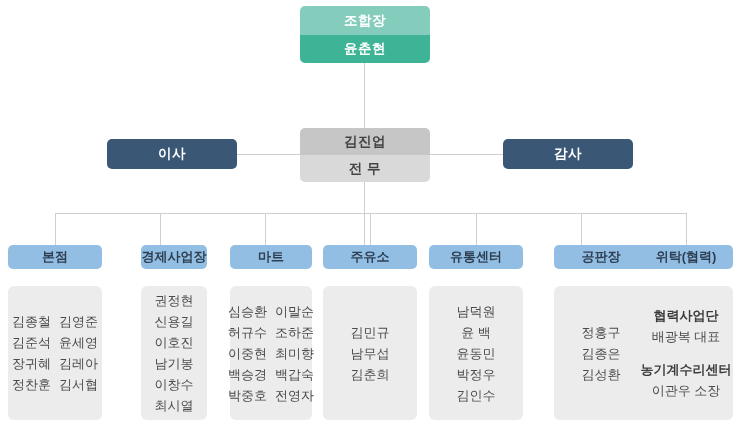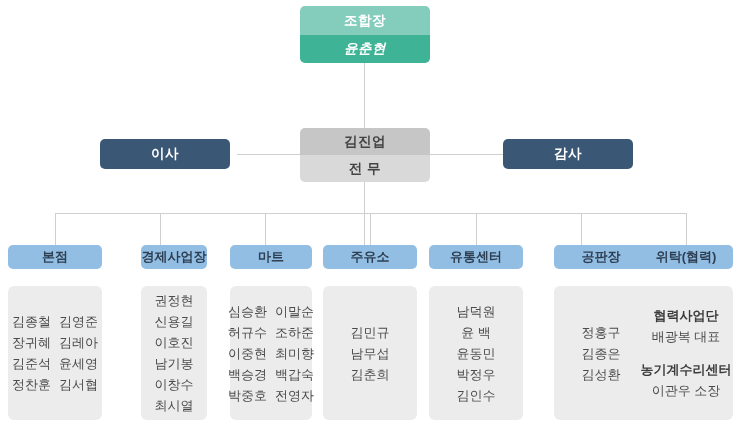--- a/index.html
+++ b/index.html
@@ -36,34 +36,34 @@
     justify-content: center;
     font-size: 13.5px;
     font-weight: bold;
     letter-spacing: 0.5px;
     white-space: nowrap;
   }
 
   
   #chairman-node { left: 300px; top: 6px; width: 130px; height: 57px; }
   #chairman-node .row-title { height: 29px; background: #84cdbd; color: #ffffff; }
-  #chairman-node .row-name  { height: 28px; background: #3fb396; color: #ffffff; font-style: italic; }
+  #chairman-node .row-name  { height: 28px; background: #3fb396; color: #ffffff; }
 
   
   #gm-node { left: 300px; top: 128px; width: 130px; height: 54px; }
   #gm-node .row-title { height: 27px; background: #d9d9d9; color: #444444; }
   #gm-node .row-name  { height: 27px; background: #c6c6c6; color: #444444; }
 
   
   .side-node {
     top: 139px; height: 30px; width: 130px;
     background: #3a5775; border-radius: 5px;
   }
   .side-node .row { height: 30px; color: #ffffff; font-size: 13.5px; }
-  #director-node { left: 100px; text-align: center; }
+  #director-node { left: 107px; text-align: center; }
   #auditor-node  { left: 503px; }
 
   
   .dept-col { position: absolute; top: 245px; width: 94px; }
   .dept-head {
     height: 24px;
     background: #93bee4;
     border-radius: 5px;
     display: flex;
     align-items: center;
@@ -146,28 +146,28 @@
   <div id="dept-container">
       <div class="dept-col" style="left: 8px; text-align: right;">
         <div class="dept-head">본점</div>
         <div class="dept-body">
           <div class="member-list">
             <div class="member-row">
               <span class="cell">김종철</span>
               <span class="cell">김영준</span>
             </div>
             <div class="member-row">
+              <span class="cell">김준석</span>
+              <span class="cell">윤세영</span>
+            </div>
+            <div class="member-row">
               <span class="cell">장귀혜</span>
               <span class="cell">김레아</span>
             </div>
             <div class="member-row">
-              <span class="cell">김준석</span>
-              <span class="cell">윤세영</span>
-            </div>
-            <div class="member-row">
               <span class="cell">정찬훈</span>
               <span class="cell">김서협</span>
             </div>
           </div>
         </div>
       </div>
       <div class="dept-col" style="left: 113px; padding-left: 28px;">
         <div class="dept-head">경제사업장</div>
         <div class="dept-body">
           <div class="member-list">

